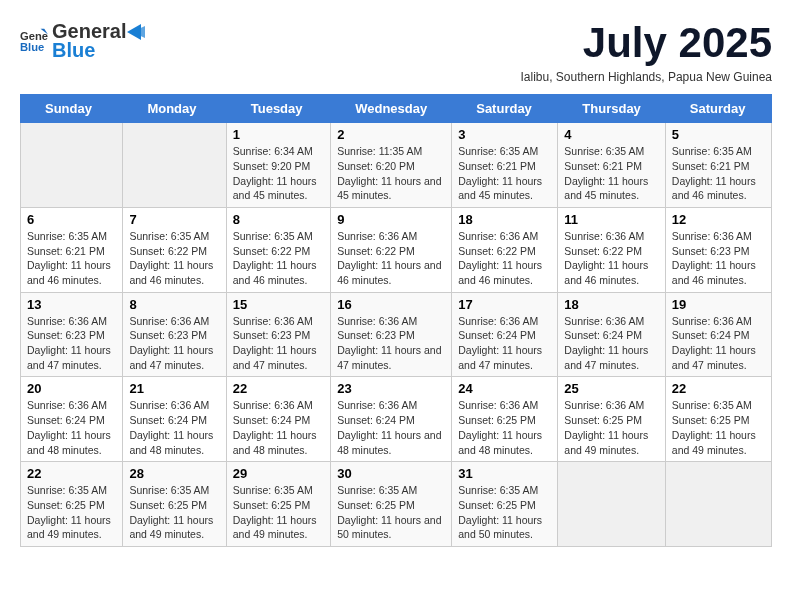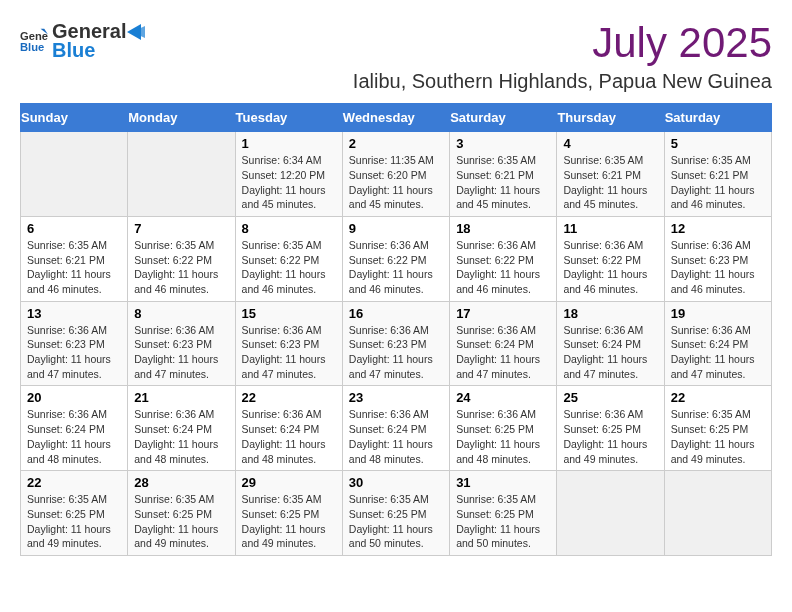--- a/index.html
+++ b/index.html
@@ -23,40 +23,40 @@
     }
     .logo-icon {
       width: 28px;
       height: 28px;
     }
     .title-section {
       text-align: right;
     }
     .main-title {
       font-size: 42px;
-      font-weight: normal;
-      color: #701a75;
+      font-weight: bold;
+      color: #0f172a;
       line-height: 1.1;
       text-align: right;
     }
     .subtitle {
-      font-size: 20px;
+      font-size: 12px;
       color: #333;
       margin-top: 4px;
     }
     table {
       width: 100%;
       border-collapse: collapse;
       font-size: 11px;
     }
     thead tr th {
       background-color: #3a7bd5;
       color: white;
       text-align: left;
-      padding: 6px 0;
+      padding: 6px 24px;
       font-size: 13px;
       font-weight: bold;
       border: 1px solid #3a7bd5;
     }
     tbody tr td {
       border: 1px solid #ccc;
       padding: 4px 6px;
       vertical-align: top;
       width: 14.28%;
       height: 80px;
@@ -121,21 +121,21 @@
         <th>Saturday</th>
       </tr>
   </thead>
   <tbody id="calendar-body">
   <tr>
         <td class="empty-cell"></td>
         <td class="empty-cell"></td>
         <td>
           <span class="day-number">1</span>
           <div class="day-info">Sunrise: 6:34 AM
-Sunset: 12:20 PM
+Sunset: 9:20 PM
 Daylight: 11 hours and 45 minutes.</div>
         </td>
         <td>
           <span class="day-number">2</span>
           <div class="day-info">Sunrise: 11:35 AM
 Sunset: 6:20 PM
 Daylight: 11 hours and 45 minutes.</div>
         </td>
         <td>
           <span class="day-number">3</span>

